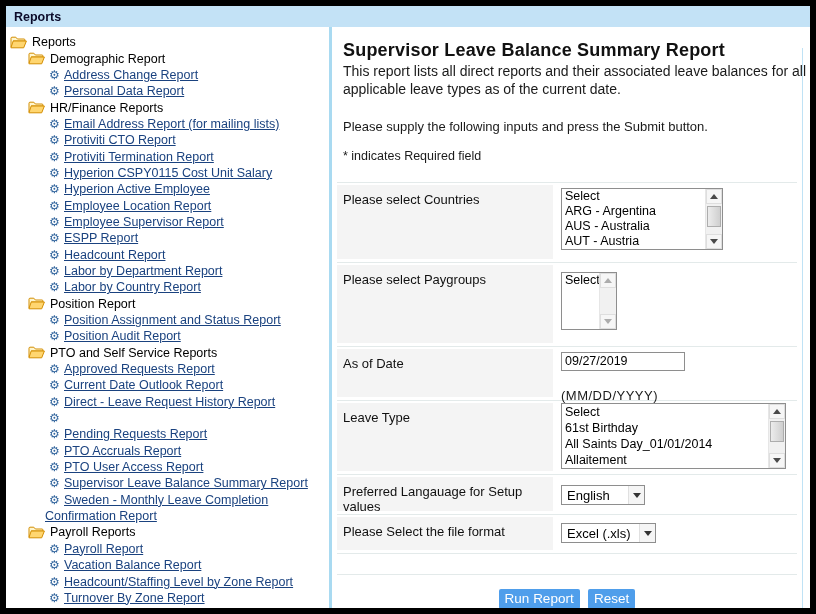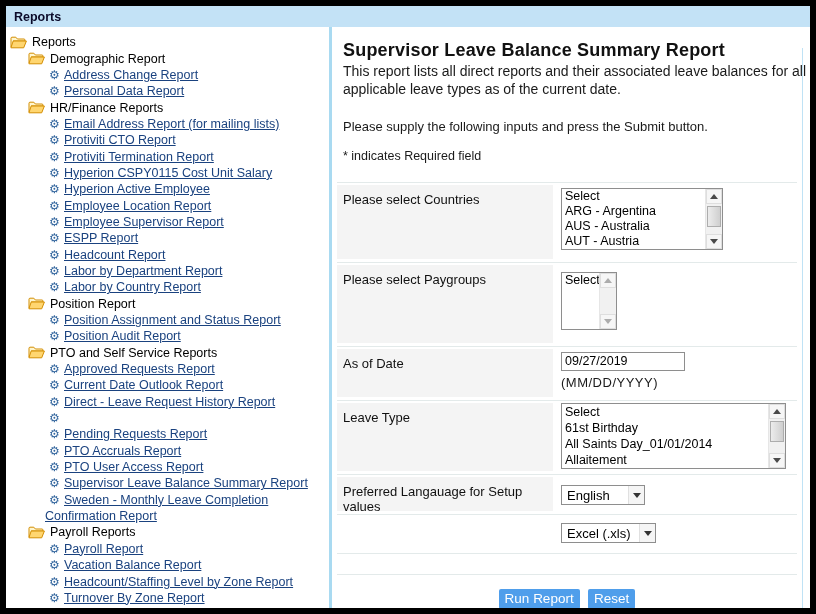--- a/index.html
+++ b/index.html
@@ -66,21 +66,21 @@
   .tri-up   { width:0; height:0; border-left:4px solid transparent; border-right:4px solid transparent; border-bottom:5px solid #4A4A4A; }
   .tri-down { width:0; height:0; border-left:4px solid transparent; border-right:4px solid transparent; border-top:5px solid #4A4A4A; }
   .sb-disabled .tri-up { border-bottom-color:#ACACAC; }
   .sb-disabled .tri-down { border-top-color:#ACACAC; }
   .sb-thumb { position:absolute; left:1px; right:1px; top:17px; height:21px;
               background:linear-gradient(to right,#ECECEC,#CFCFCF); border:1px solid #ADADAD; }
 
   
   .text-input { width:124px; height:19px; border:1px solid #8E8E8E; background:#fff;
                 font-family:"Liberation Sans",sans-serif; font-size:12.5px; color:#000; padding:0 3px; }
-  .input-hint { font-size:13px; color:#1a1a1a; margin-top:4px; letter-spacing:0.5px; }
+  .input-hint { font-size:13px; color:#1a1a1a; margin-top:17px; letter-spacing:0.5px; }
 
   
   .dd { display:flex; align-items:center; border:1px solid #8E8E8E; background:#fff; height:20px;
         font-size:13px; color:#000; padding-left:5px; cursor:pointer; }
   .dd-lang { width:84px; } .dd-format { width:95px; }
   .dd-caret { margin-left:auto; width:16px; height:100%; display:flex; align-items:center; justify-content:center;
               background:#F5F5F5; border-left:1px solid #E0E0E0; }
   .dd-caret i { width:0; height:0; border-left:4px solid transparent; border-right:4px solid transparent; border-top:5px solid #333; }
 
   
@@ -373,20 +373,23 @@
           <div class="dd dd-lang">
             <span>English</span>
             <span class="dd-caret">
                 <i></i>
               </span>
           </div>
         </div>
       </div>
 
       <div class="frow row6">
+        <div class="lcell">
+          <span>Please Select the file format</span>
+        </div>
         <div class="fcell">
           <div class="dd dd-format">
             <span>Excel (.xls)</span>
             <span class="dd-caret">
                 <i></i>
               </span>
           </div>
         </div>
       </div>
 

